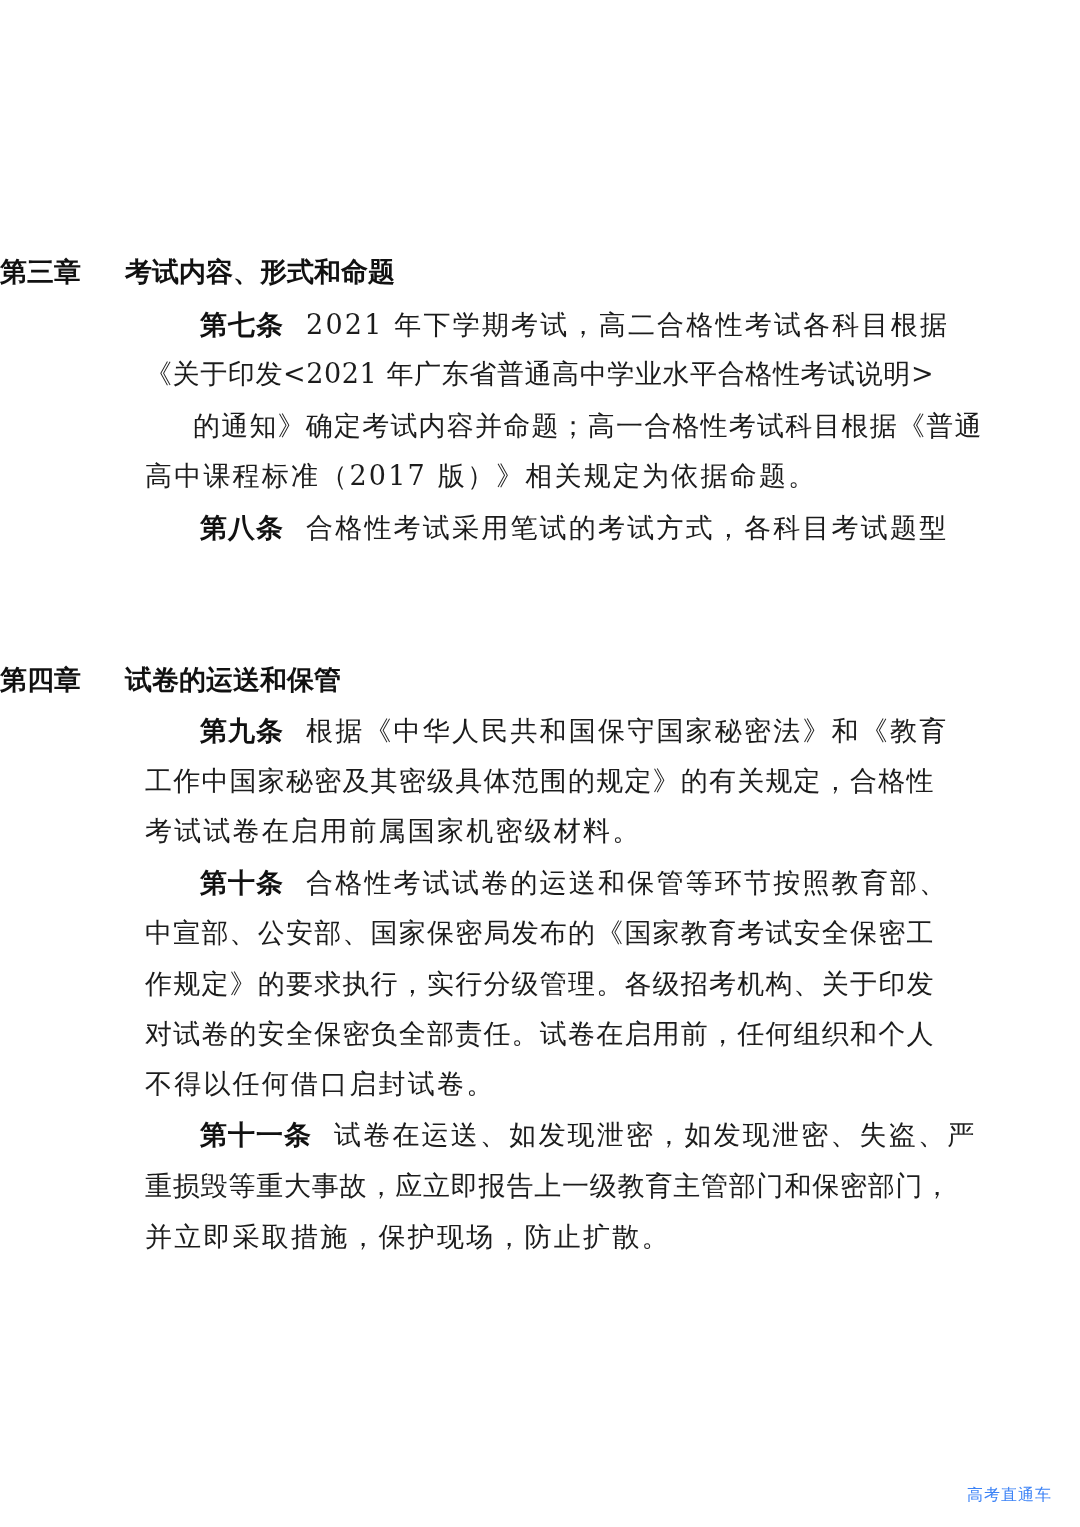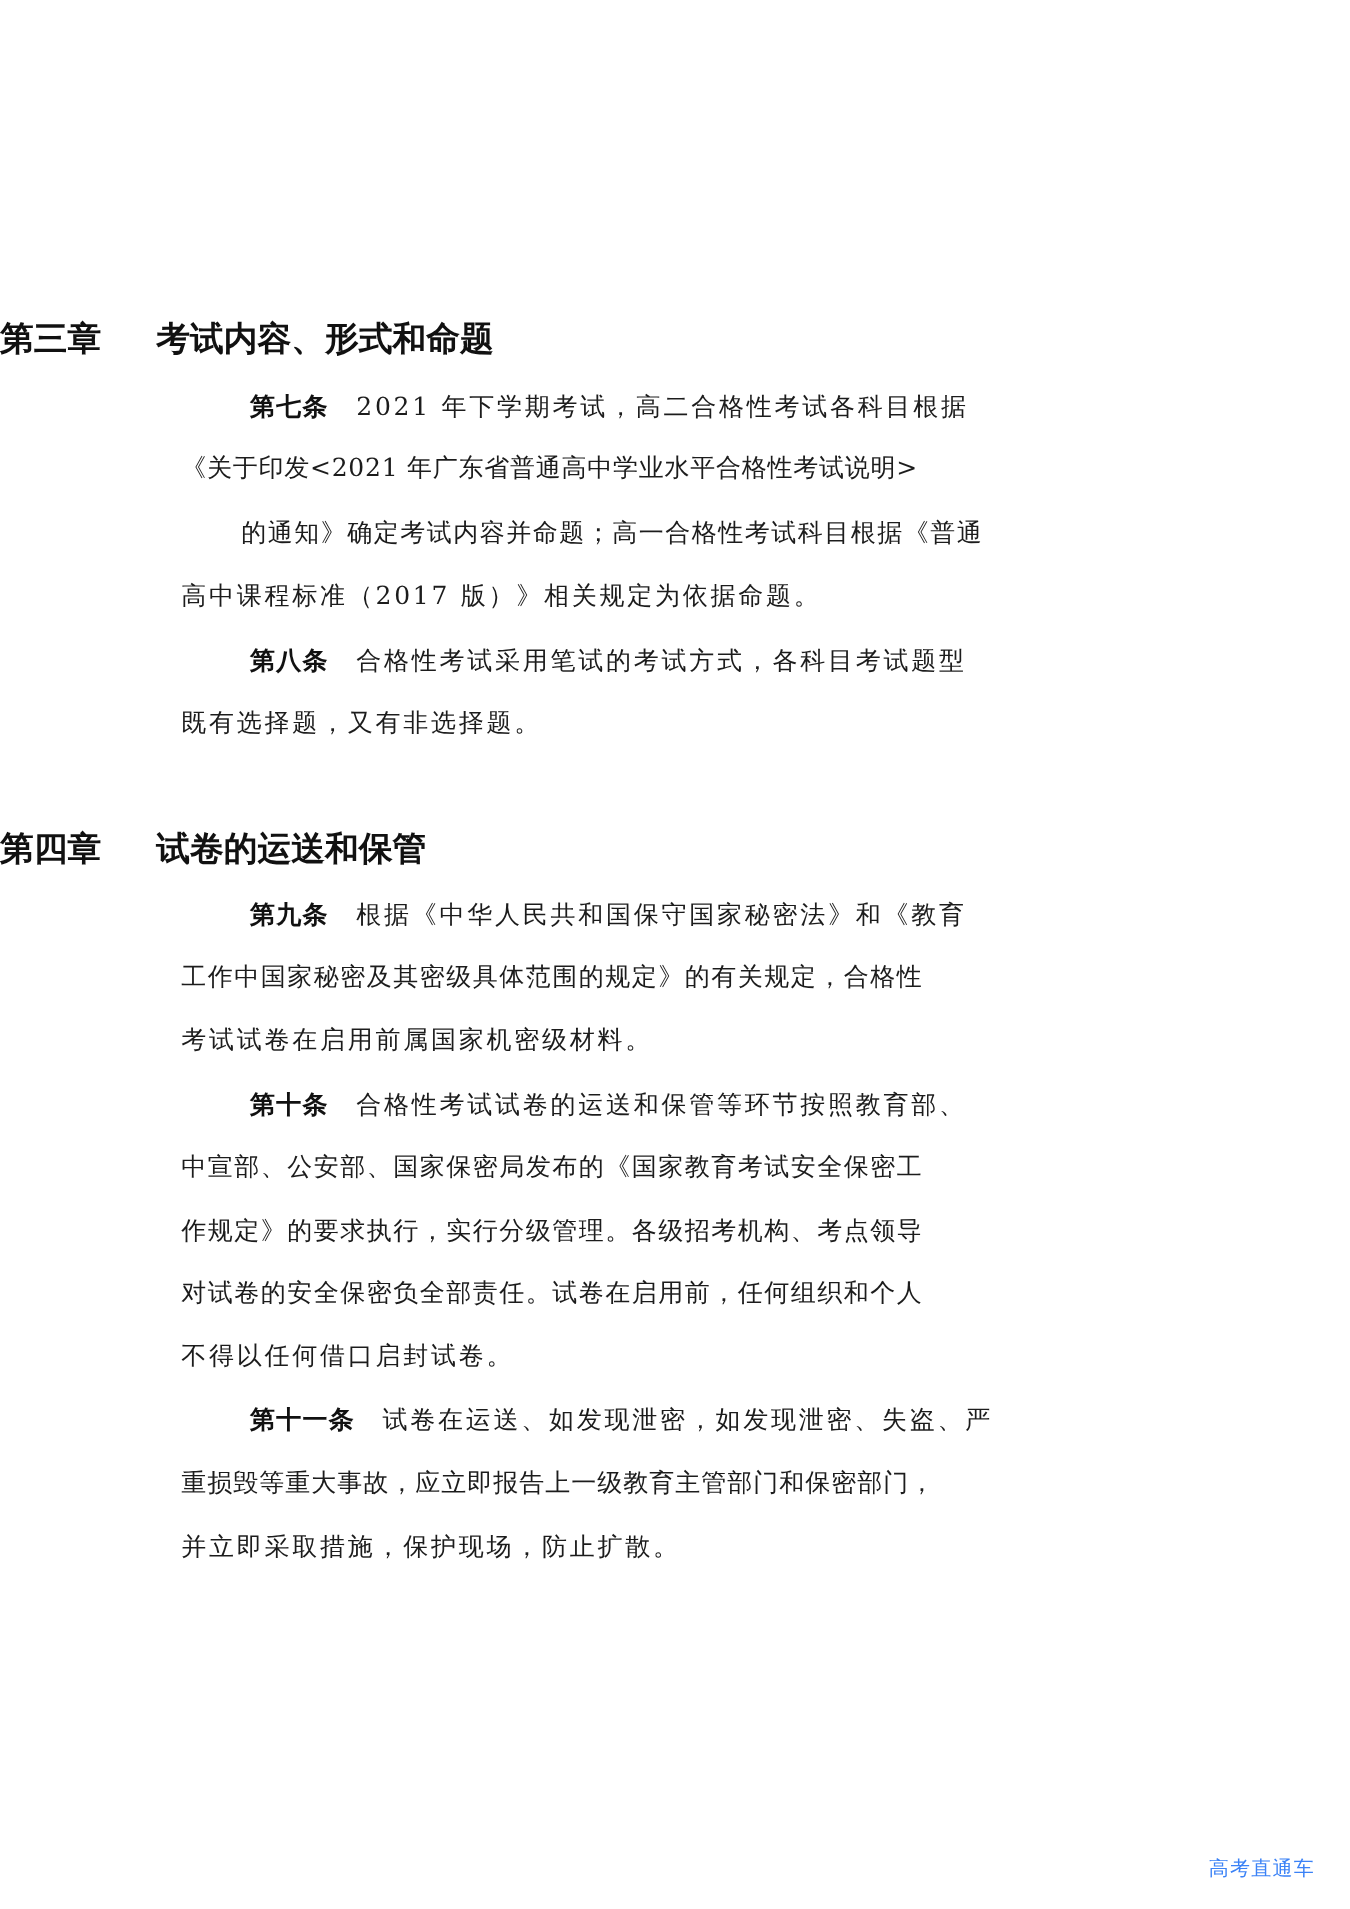--- a/index.html
+++ b/index.html
@@ -20,21 +20,21 @@
       left: 0; top: 0;
       width: 1080px;
       height: 1527px;
     }
     .line {
       position: absolute;
       left: 145px;
       width: 805px;
       height: 40px;
       line-height: 40px;
-      font-size: 20px;
+      font-size: 27px;
       white-space: nowrap;
       letter-spacing: 2.2px;
     }
     .line.indent { left: 200px; width: 750px; }
     .chapter-title {
       position: absolute;
       left: 0;
       width: 1080px;
       height: 40px;
       line-height: 40px;
@@ -74,37 +74,36 @@
   <div class="line indent" style="top:305px;">
     <span class="article-label">第七条</span><span>2021 年下学期考试，高二合格性考试各科目根据</span>
   </div>
   <div class="line" style="top:342px; letter-spacing:0.6px;margin-top:12px;">《关于印发&lt;2021 年广东省普通高中学业水平合格性考试说明&gt;</div>
   <div class="line" style="top:406px; letter-spacing:1.2px;margin-left:48px;">的通知》确定考试内容并命题；高一合格性考试科目根据《普通</div>
   <div class="line" style="top:456px;">高中课程标准（2017 版）》相关规定为依据命题。</div>
 
   <div class="line indent" style="top:508px;">
     <span class="article-label">第八条</span><span>合格性考试采用笔试的考试方式，各科目考试题型</span>
   </div>
-  <div class="line" style="top:558px;">既有选择题，又有非选择题。</div>
 
   <div class="chapter-title" style="top:660px;">
     <span>第四章</span><span class="gap"></span><span>试卷的运送和保管</span>
   </div>
 
   <div class="line indent" style="top:711px;">
     <span class="article-label">第九条</span><span>根据《中华人民共和国保守国家秘密法》和《教育</span>
   </div>
   <div class="line" style="top:761px; letter-spacing:1.2px;">工作中国家秘密及其密级具体范围的规定》的有关规定，合格性</div>
   <div class="line" style="top:811px;">考试试卷在启用前属国家机密级材料。</div>
 
   <div class="line indent" style="top:863px;">
     <span class="article-label">第十条</span><span>合格性考试试卷的运送和保管等环节按照教育部、</span>
   </div>
   <div class="line" style="top:913px; letter-spacing:1.2px;">中宣部、公安部、国家保密局发布的《国家教育考试安全保密工</div>
-  <div class="line" style="top:964px; letter-spacing:1.2px;">作规定》的要求执行，实行分级管理。各级招考机构、考点领导</div>
+  <div class="line" style="top:964px; letter-spacing:1.2px;">作规定》的要求执行，实行分级管理。各级招考机构、关于印发</div>
   <div class="line" style="top:1014px; letter-spacing:1.2px;">对试卷的安全保密负全部责任。试卷在启用前，任何组织和个人</div>
   <div class="line" style="top:1064px;">不得以任何借口启封试卷。</div>
 
   <div class="line indent" style="top:1115px;">
     <span class="article-label">第十一条</span><span>试卷在运送、如发现泄密，如发现泄密、失盗、严</span>
   </div>
   <div class="line" style="top:1166px; letter-spacing:0.8px;">重损毁等重大事故，应立即报告上一级教育主管部门和保密部门，</div>
   <div class="line" style="top:1217px;">并立即采取措施，保护现场，防止扩散。</div>
 
   <div class="watermark">高考直通车</div>

